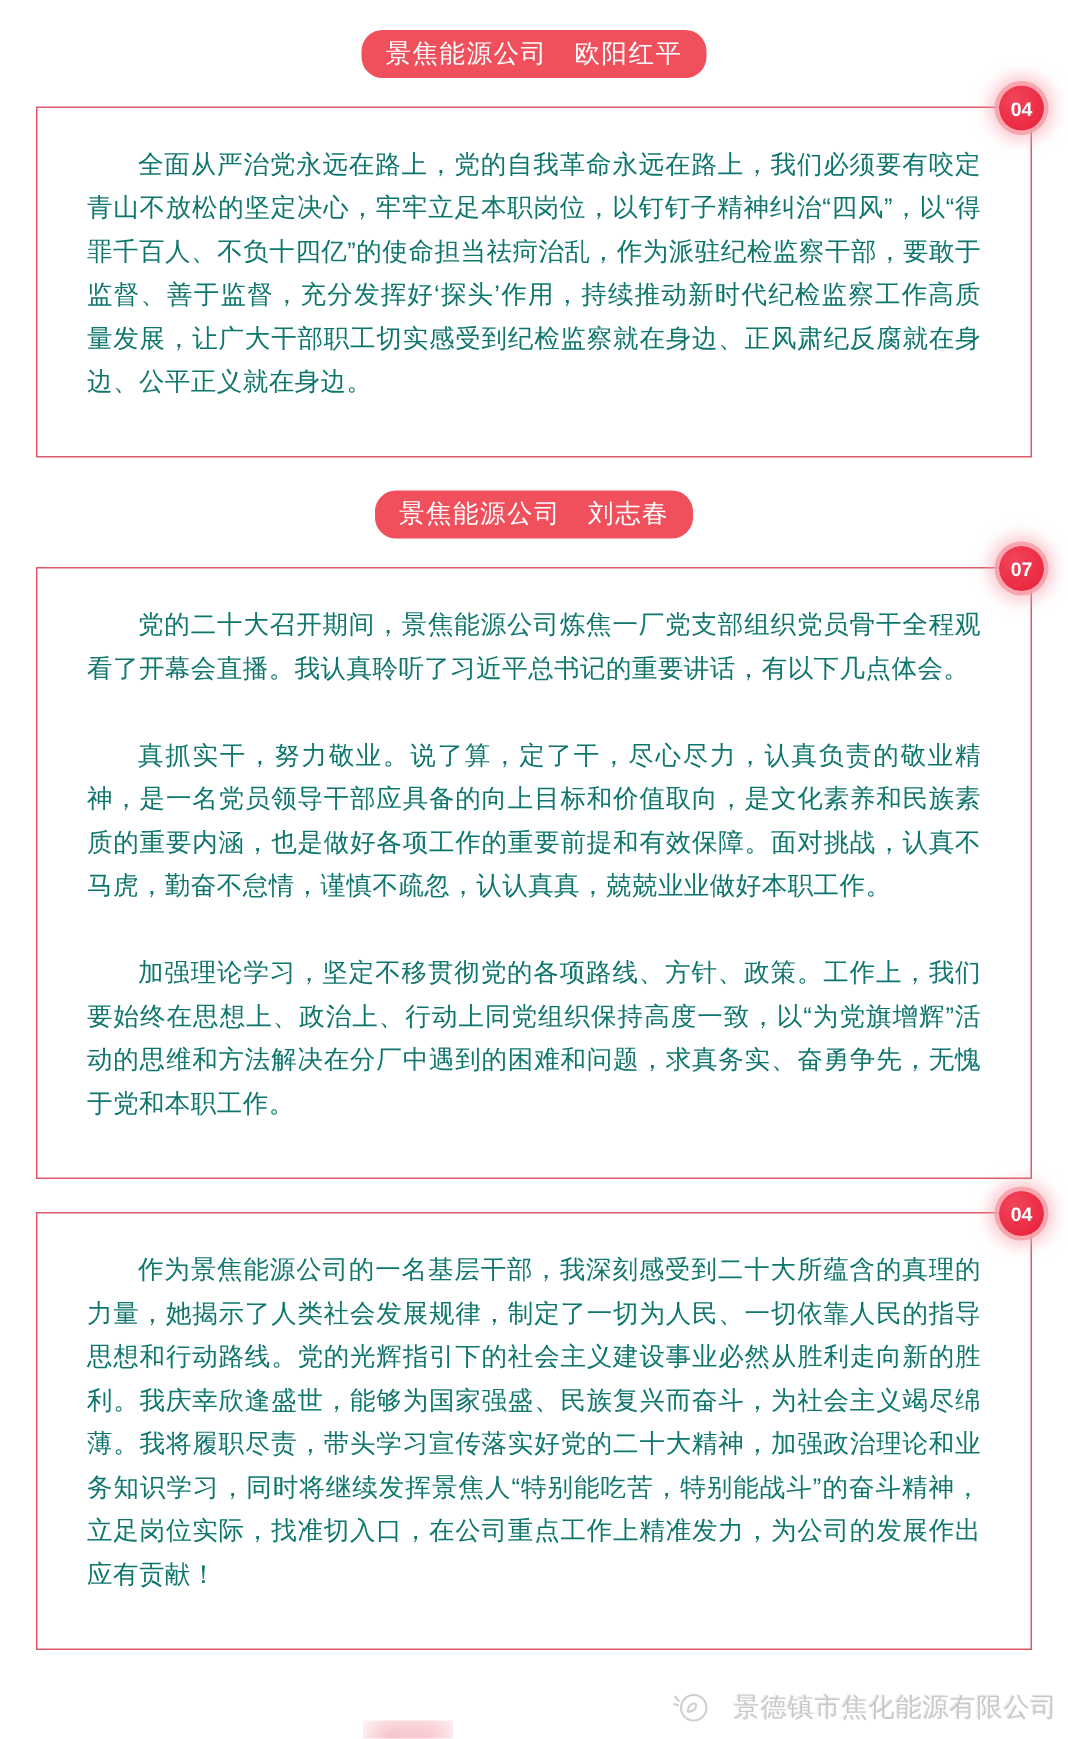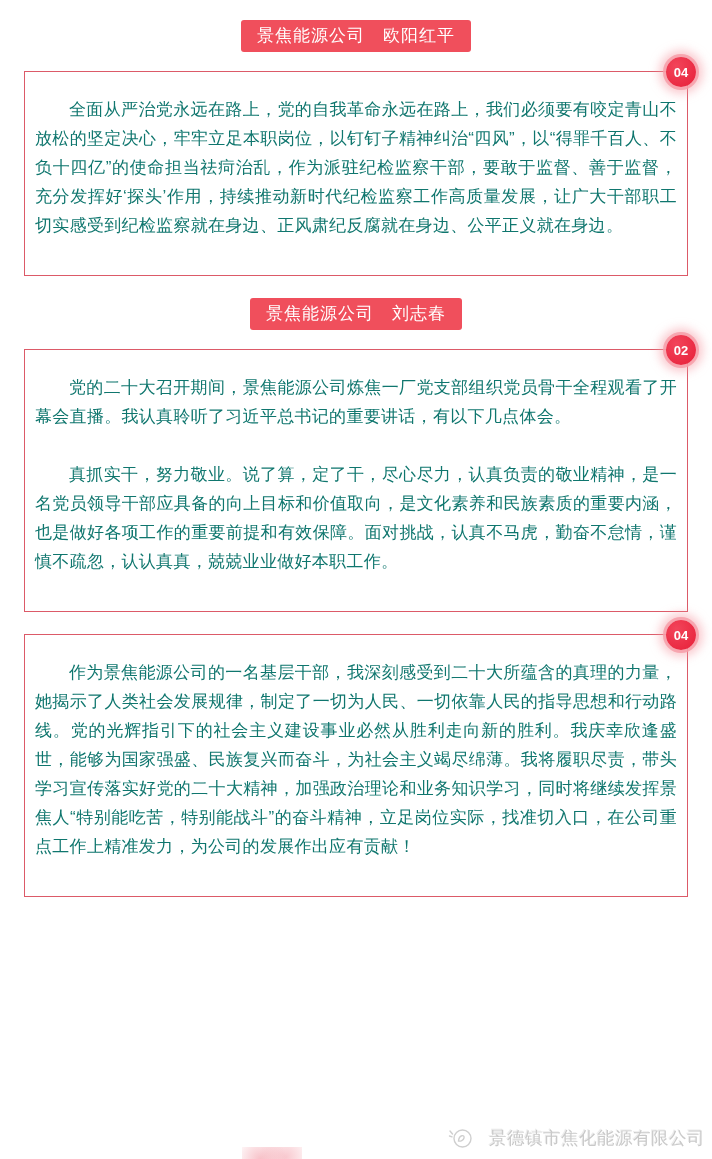--- a/index.html
+++ b/index.html
@@ -16,30 +16,30 @@
   .section { margin-bottom: 22px; }
 
   .author-badge {
     width: fit-content;
     margin: 0 auto 19px;
     background: #f04f5c;
     color: #ffffff;
     font-size: 17px;
     line-height: 1;
     padding: 7px 16px 8px;
-    border-radius: 3px;
+    border-radius: 14px;
     letter-spacing: 1px;
     white-space: pre;
   }
 
   .quote-box {
     position: relative;
     margin: 0 24px;
     border: 1px solid #dc5a68;
-    padding: 23px 10px 17px;
+    padding: 23px 33px 17px;
     background: #ffffff;
   }
 
   .para {
     margin: 0 0 29px;
     font-size: 17px;
     line-height: 29px;
     color: #0f766e;
     text-indent: 2em;
     text-align: justify;
@@ -103,23 +103,24 @@
     <div class="author-badge">景焦能源公司　欧阳红平</div>
     <div class="quote-box">
       <div class="num-badge">04</div>
       <p class="para">全面从严治党永远在路上，党的自我革命永远在路上，我们必须要有咬定青山不放松的坚定决心，牢牢立足本职岗位，以钉钉子精神纠治“四风”，以“得罪千百人、不负十四亿”的使命担当祛疴治乱，作为派驻纪检监察干部，要敢于监督、善于监督，充分发挥好‘探头’作用，持续推动新时代纪检监察工作高质量发展，让广大干部职工切实感受到纪检监察就在身边、正风肃纪反腐就在身边、公平正义就在身边。</p>
     </div>
   </div>
 
   <div class="section">
     <div class="author-badge">景焦能源公司　刘志春</div>
     <div class="quote-box">
-      <div class="num-badge">02</div>
+      <div class="num-badge">07</div>
       <p class="para">党的二十大召开期间，景焦能源公司炼焦一厂党支部组织党员骨干全程观看了开幕会直播。我认真聆听了习近平总书记的重要讲话，有以下几点体会。</p>
       <p class="para">真抓实干，努力敬业。说了算，定了干，尽心尽力，认真负责的敬业精神，是一名党员领导干部应具备的向上目标和价值取向，是文化素养和民族素质的重要内涵，也是做好各项工作的重要前提和有效保障。面对挑战，认真不马虎，勤奋不怠情，谨慎不疏忽，认认真真，兢兢业业做好本职工作。</p>
+      <p class="para">加强理论学习，坚定不移贯彻党的各项路线、方针、政策。工作上，我们要始终在思想上、政治上、行动上同党组织保持高度一致，以“为党旗增辉”活动的思维和方法解决在分厂中遇到的困难和问题，求真务实、奋勇争先，无愧于党和本职工作。</p>
     </div>
   </div>
 
   <div class="section">
     <div class="quote-box">
       <div class="num-badge">04</div>
       <p class="para">作为景焦能源公司的一名基层干部，我深刻感受到二十大所蕴含的真理的力量，她揭示了人类社会发展规律，制定了一切为人民、一切依靠人民的指导思想和行动路线。党的光辉指引下的社会主义建设事业必然从胜利走向新的胜利。我庆幸欣逢盛世，能够为国家强盛、民族复兴而奋斗，为社会主义竭尽绵薄。我将履职尽责，带头学习宣传落实好党的二十大精神，加强政治理论和业务知识学习，同时将继续发挥景焦人“特别能吃苦，特别能战斗”的奋斗精神，立足岗位实际，找准切入口，在公司重点工作上精准发力，为公司的发展作出应有贡献！</p>
     </div>
   </div>
 

